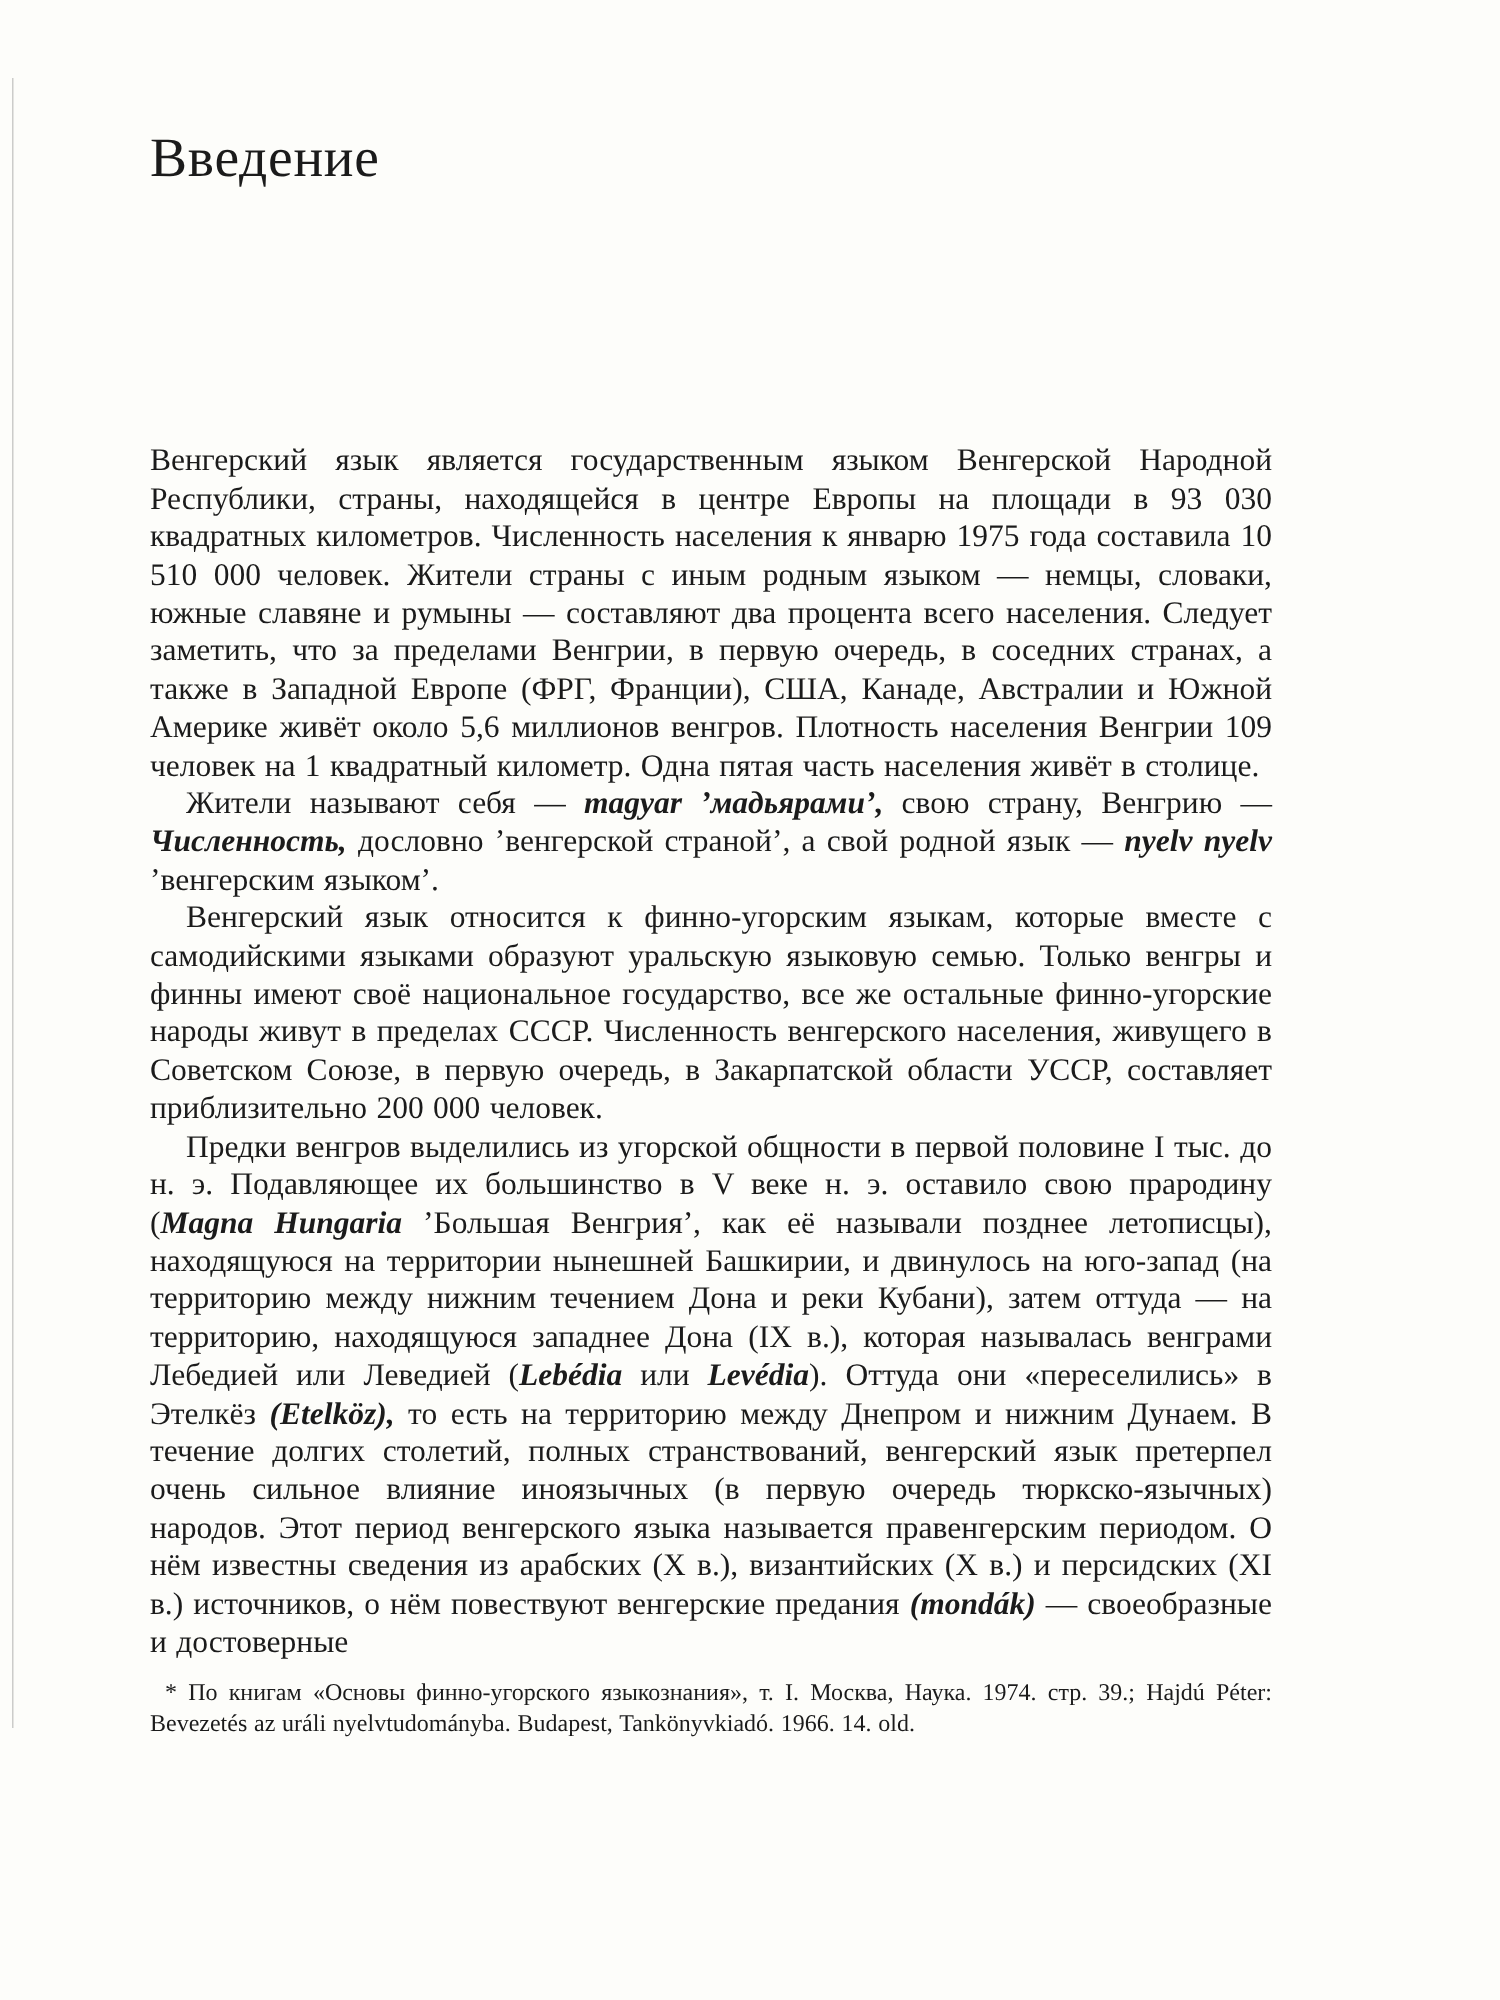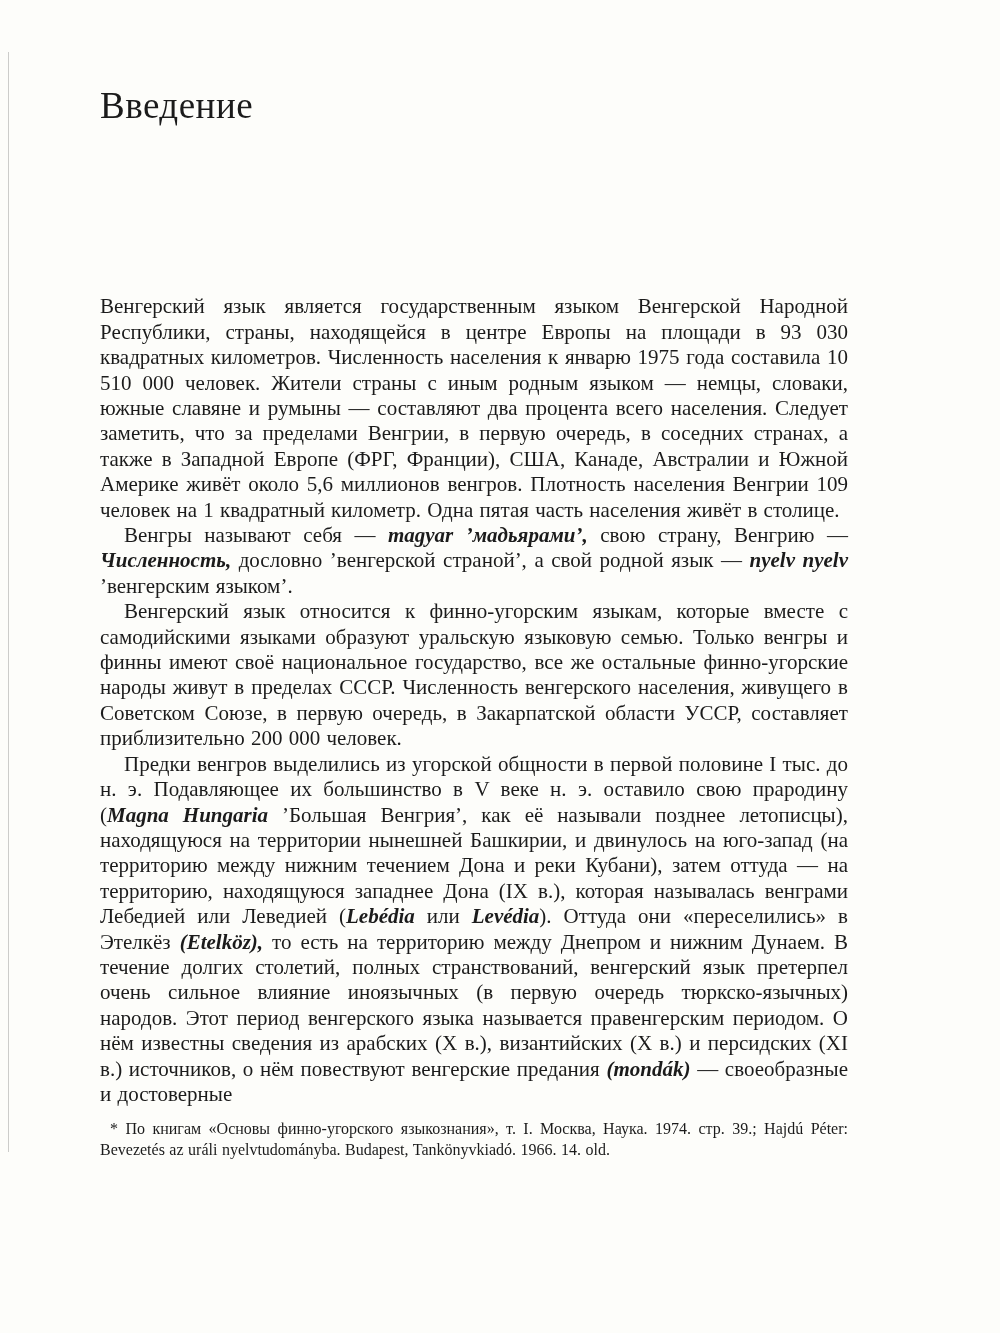--- a/index.html
+++ b/index.html
@@ -62,19 +62,19 @@
 </head>
 <body>
 
 <div class="page-edge"></div>
 
 <div class="content">
   <h1 class="page-title">Введение</h1>
 
   <div class="body-text">
       <p class="no-indent"><span>Венгерский язык является государственным языком Венгерской Народной Республики, страны, находящейся в центре Европы на площади в 93 030 квадратных километров. Численность населения к январю 1975 года составила 10 510 000 человек. Жители страны с иным родным языком — немцы, словаки, южные славяне и румыны — составляют два процента всего населения. Следует заметить, что за пределами Венгрии, в первую очередь, в соседних странах, а также в Западной Европе (ФРГ, Франции), США, Канаде, Австралии и Южной Америке живёт около 5,6 миллионов венгров. Плотность населения Венгрии 109 человек на 1 квадратный километр. Одна пятая часть населения живёт в столице.</span></p>
-      <p><span>Венгры называют себя — </span><i>magyar ’мадьярами’,</i><span> свою страну, Венгрию — </span><i>Численность,</i><span> дословно ’венгерской страной’, а свой родной язык — </span><i>nyelv nyelv</i><span> ’венгерским языком’.</span></p>
+      <p><span>Жители называют себя — </span><i>magyar ’мадьярами’,</i><span> свою страну, Венгрию — </span><i>Численность,</i><span> дословно ’венгерской страной’, а свой родной язык — </span><i>nyelv nyelv</i><span> ’венгерским языком’.</span></p>
       <p><span>Венгерский язык относится к финно-угорским языкам, которые вместе с самодийскими языками образуют уральскую языковую семью. Только венгры и финны имеют своё национальное государство, все же остальные финно-угорские народы живут в пределах СССР. Численность венгерского населения, живущего в Советском Союзе, в первую очередь, в Закарпатской области УССР, составляет приблизительно 200 000 человек.</span></p>
       <p><span>Предки венгров выделились из угорской общности в первой половине I тыс. до н. э. Подавляющее их большинство в V веке н. э. оставило свою прародину (</span><i>Magna Hungaria</i><span> ’Большая Венгрия’, как её называли позднее летописцы), находящуюся на территории нынешней Башкирии, и двинулось на юго-запад (на территорию между нижним течением Дона и реки Кубани), затем оттуда — на территорию, находящуюся западнее Дона (IX в.), которая называлась венграми Лебедией или Леведией (</span><i>Lebédia</i><span> или </span><i>Levédia</i><span>). Оттуда они «переселились» в Этелкёз </span><i>(Etelköz),</i><span> то есть на территорию между Днепром и нижним Дунаем. В течение долгих столетий, полных странствований, венгерский язык претерпел очень сильное влияние иноязычных (в первую очередь тюркско-язычных) народов. Этот период венгерского языка называется правенгерским периодом. О нём известны сведения из арабских (X в.), византийских (X в.) и персидских (XI в.) источников, о нём повествуют венгерские предания </span><i>(mondák)</i><span> — своеобразные и достоверные</span></p>
     </div>
 
   <div class="footnote"><span>* По книгам «Основы финно-угорского языкознания», т. I. Москва, Наука. 1974. стр. 39.; Hajdú Péter: Bevezetés az uráli nyelvtudományba. Budapest, Tankönyvkiadó. 1966. 14. old.</span></div>
 </div>
 
 </body></html>

